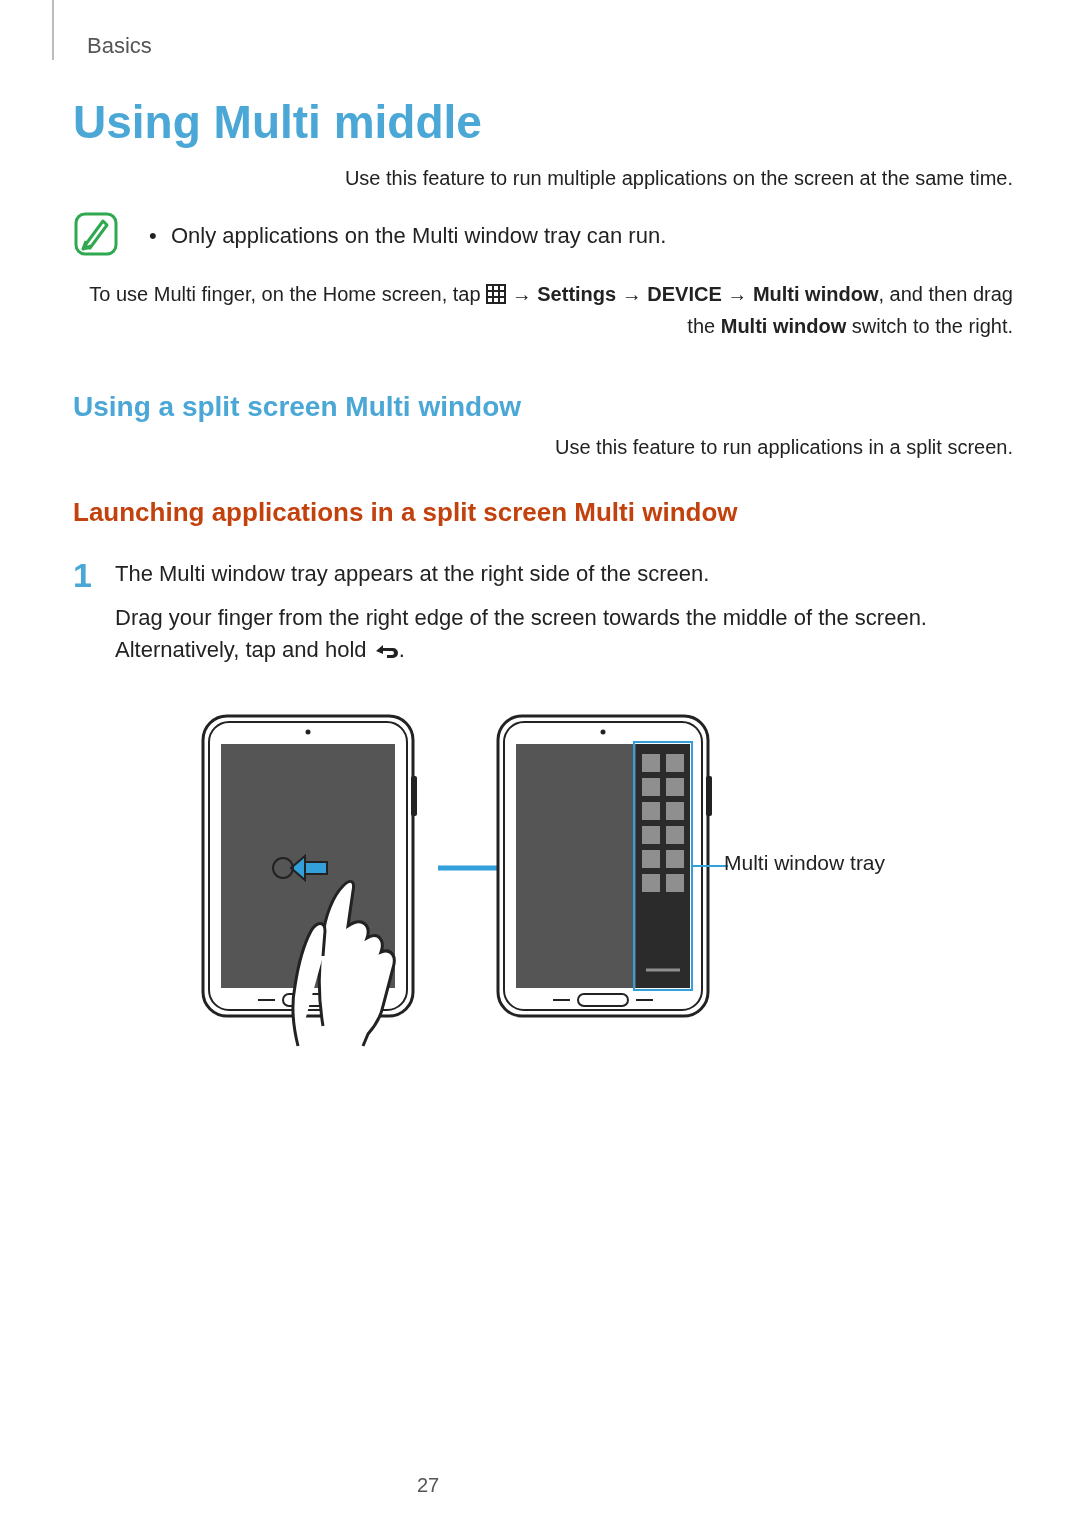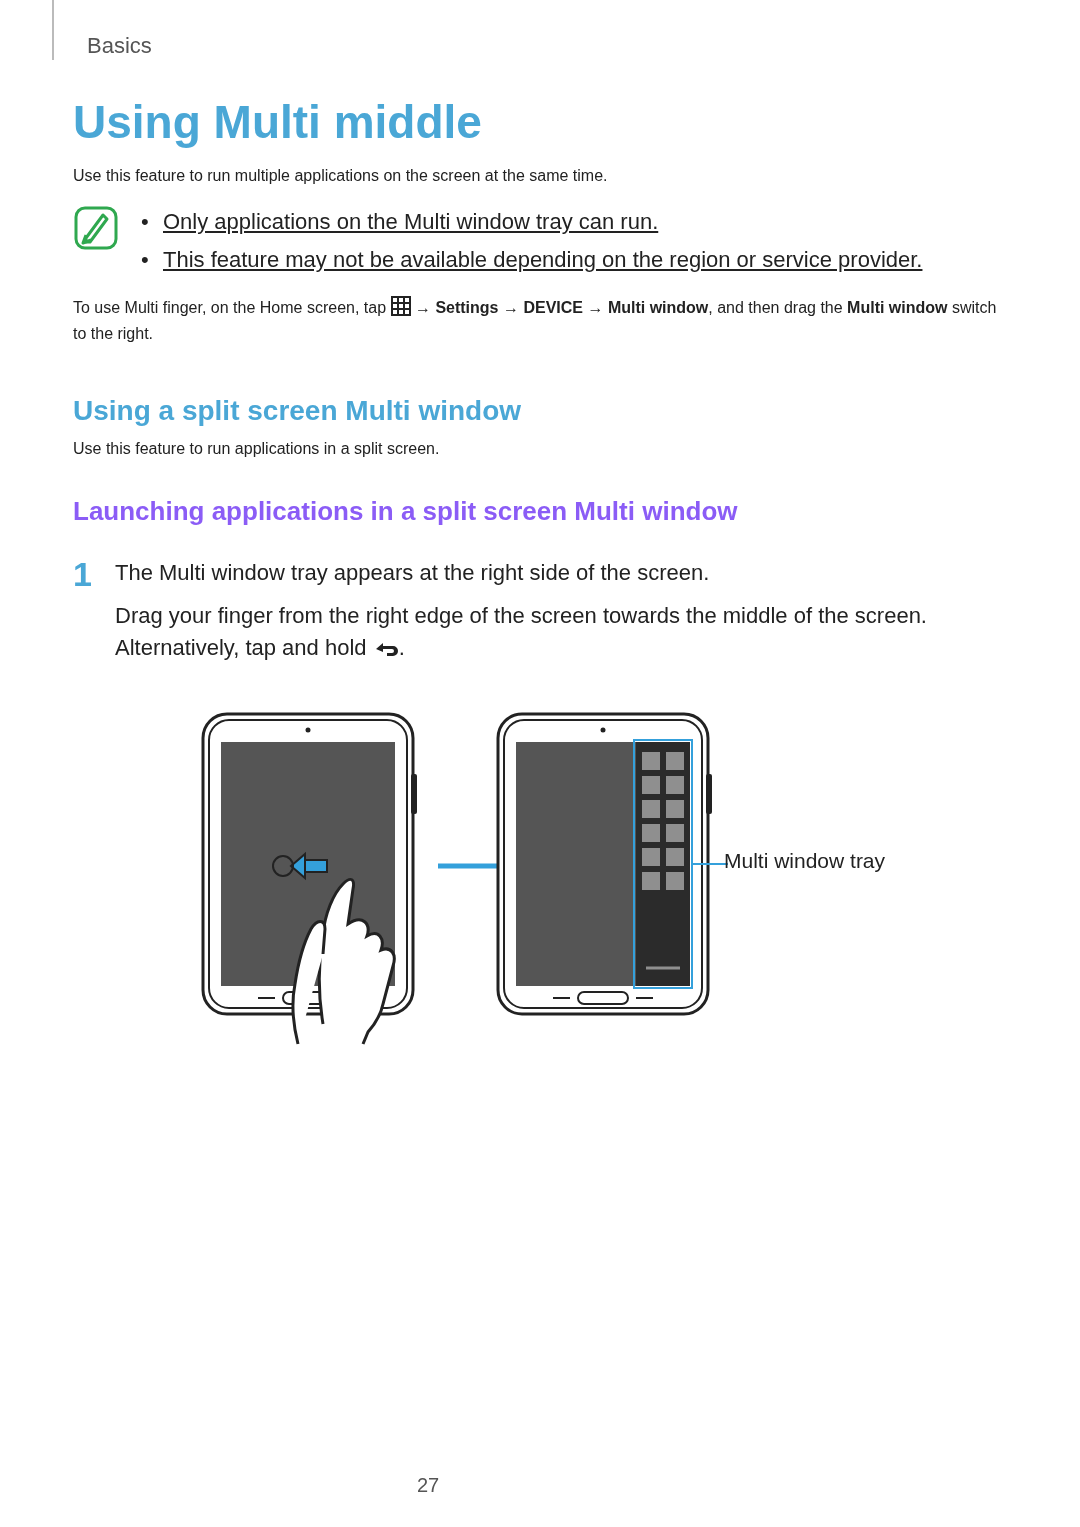--- a/index.html
+++ b/index.html
@@ -40,47 +40,47 @@
     font-weight: 700;
     margin: 0 0 15px 0;
   }
   h2 {
     color: #4aa7d6;
     font-size: 28px;
     font-weight: 700;
     margin: 50px 0 10px 0;
   }
   h3 {
-    color: #8b5cf6;
+    color: #c2410c;
     font-size: 26px;
     font-weight: 700;
     margin: 35px 0 30px 0;
   }
   p.body {
-    font-size: 16px;
+    font-size: 20px;
     line-height: 1.45;
     margin: 0 0 16px 0;
+    text-align: right;
   }
   .note-row {
     display: flex;
     align-items: flex-start;
     gap: 22px;
     margin: 10px 0 18px 0;
   }
   .note-icon {
     flex: 0 0 auto;
     margin-top: 2px;
   }
   .note-list {
     list-style: none;
     padding: 0;
-    margin: 0;
+    margin: 8px;
     font-size: 22px;
     line-height: 1.7;
-    text-decoration: underline;
   }
   .note-list li::before {
     content: "•";
     display: inline-block;
     width: 22px;
     color: #222;
   }
   .inline-icon {
     display: inline-block;
     vertical-align: -3px;
@@ -141,21 +141,20 @@
   <div class="note-row">
     <span class="note-icon">
       <svg width="46" height="46" viewBox="0 0 46 46">
         <rect x="3" y="3" width="40" height="40" rx="9" ry="9" fill="none" stroke="#2fa84f" stroke-width="3"></rect>
         <path d="M13 33 L30 10 L34 14 L17 37 L13 37 Z" fill="none" stroke="#2fa84f" stroke-width="3" stroke-linejoin="round"></path>
         <path d="M13 30 L10 38 L18 35" fill="none" stroke="#2fa84f" stroke-width="3" stroke-linejoin="round"></path>
       </svg>
     </span>
     <ul class="note-list">
       <li>Only applications on the Multi window tray can run.</li>
-      <li>This feature may not be available depending on the region or service provider.</li>
     </ul>
   </div>
 
   <p class="body">
     <span>To use Multi finger, on the Home screen, tap </span><span class="inline-icon"><svg width="20" height="20" viewBox="0 0 20 20">
           <rect x="0" y="0" width="20" height="20" fill="#222"></rect>
           <g fill="#fff">
             <rect x="2" y="2" width="4" height="4"></rect>
             <rect x="8" y="2" width="4" height="4"></rect>
             <rect x="14" y="2" width="4" height="4"></rect>

